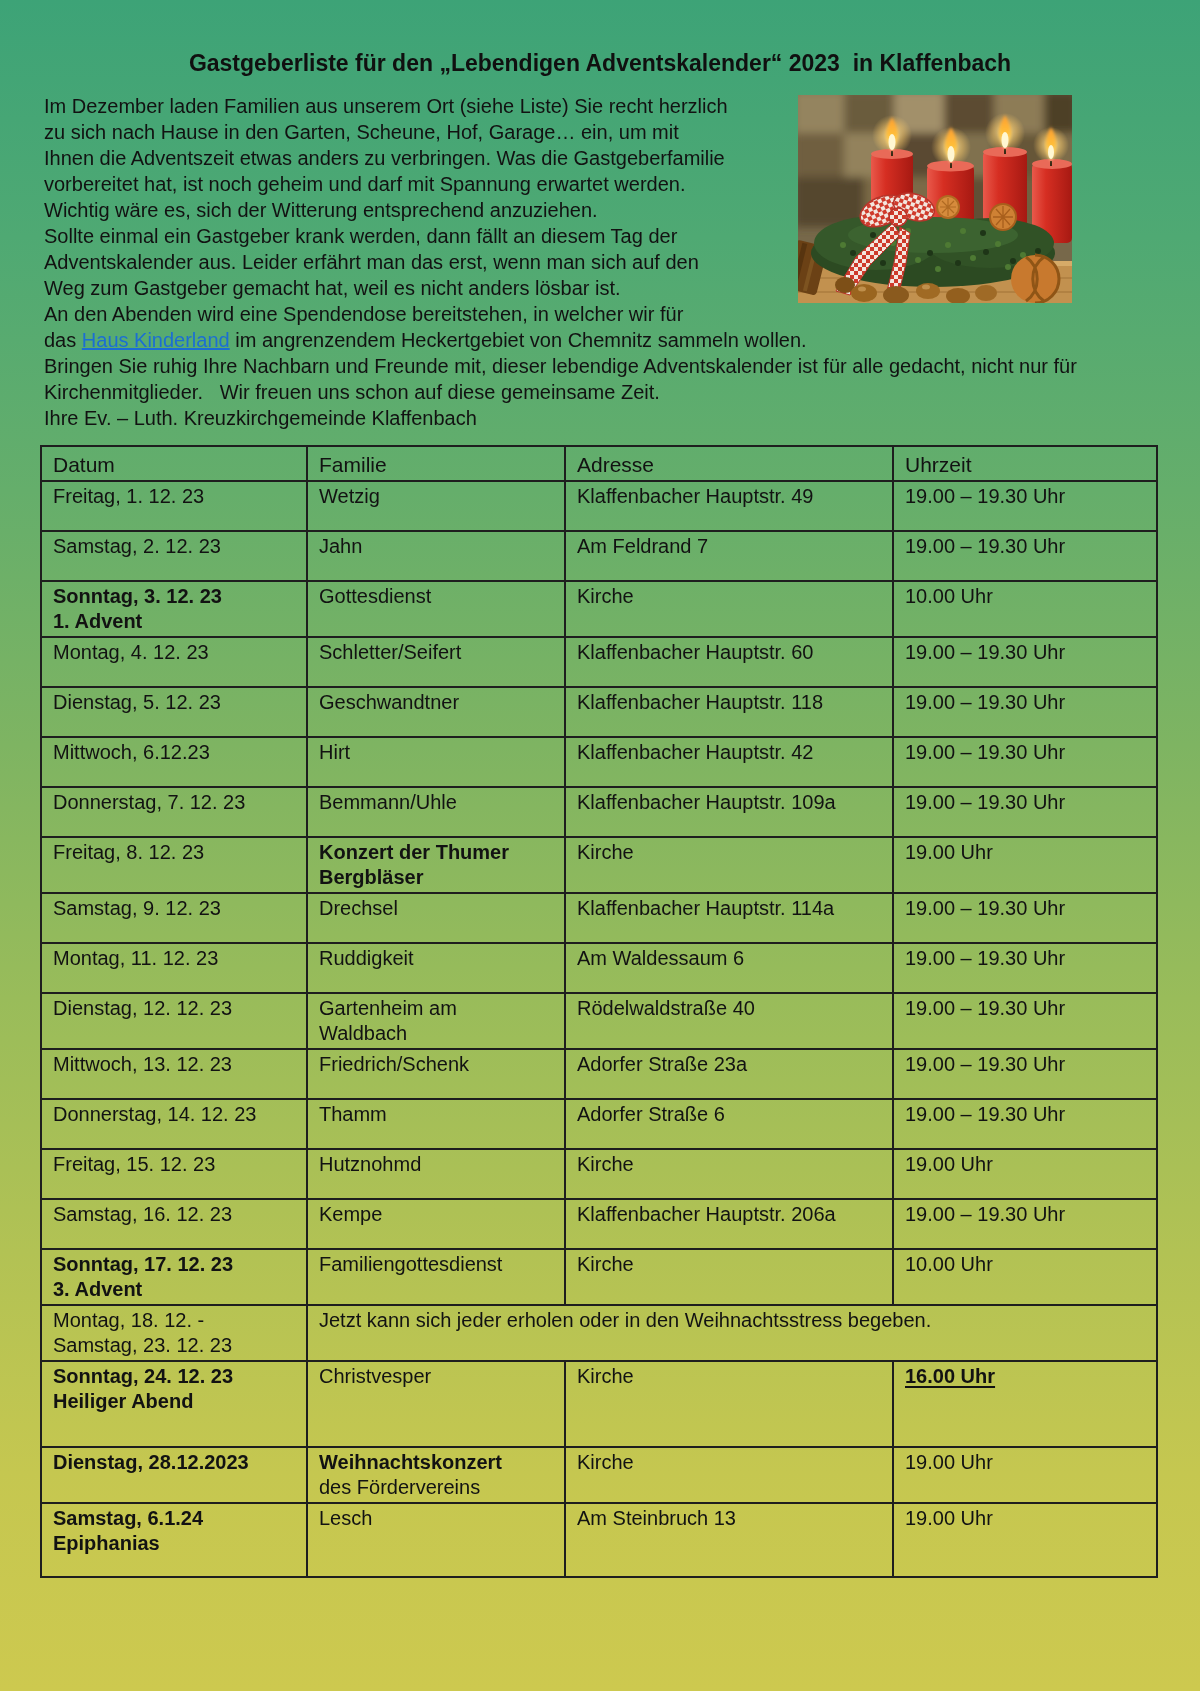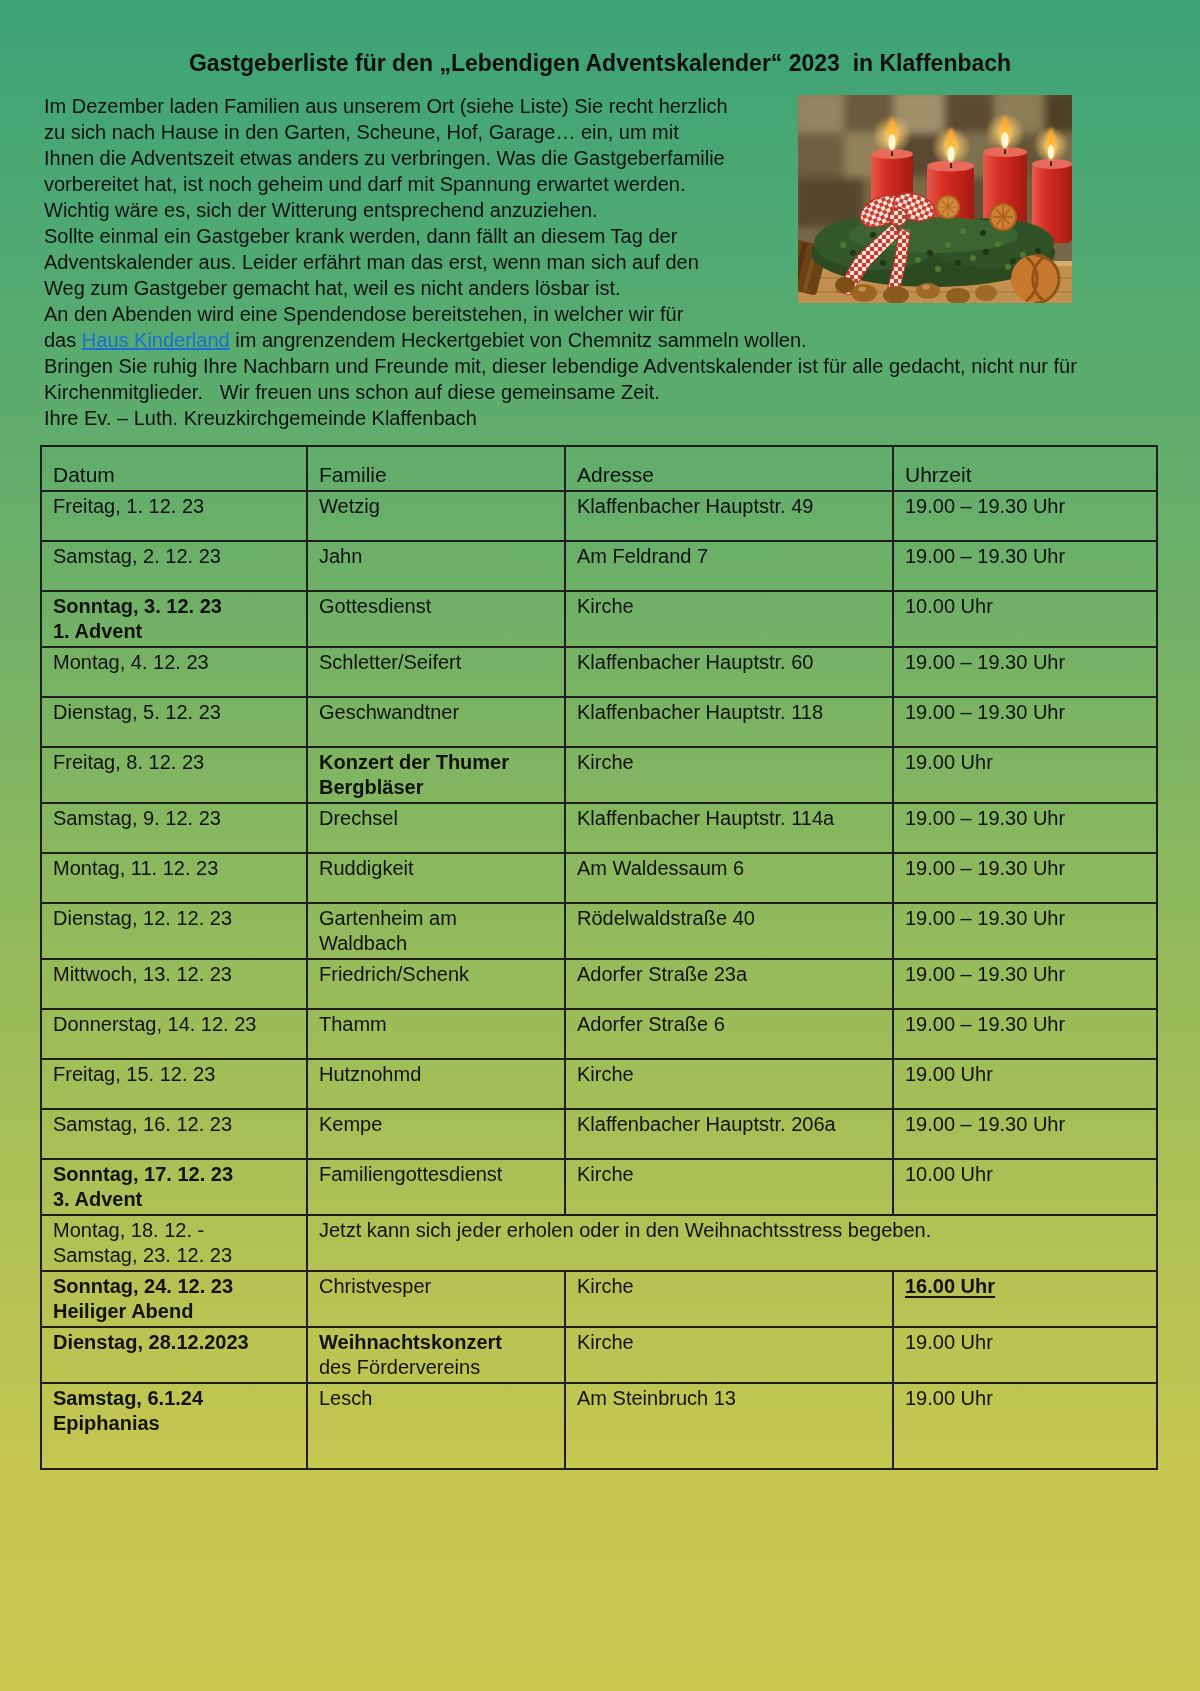--- a/index.html
+++ b/index.html
@@ -69,21 +69,21 @@
     padding: 2px 6px 2px 11px;
     font-size: 20px;
     line-height: 25px;
     white-space: pre-line;
     overflow: hidden;
   }
   table.schedule th {
     font-weight: normal;
     font-size: 21px;
     height: 27px;
-    padding-top: 15px;
+    padding-top: 5px;
     padding-bottom: 1px;
   }
   table.schedule tbody tr { height: 50px; }
   table.schedule tbody tr:nth-child(18) { height: 86px; }
   table.schedule tbody tr:nth-child(19) { height: 51px; }
   table.schedule tbody tr:nth-child(20) { height: 74px; }
   table.schedule tbody tr:nth-child(21) { height: 74px; }
   td.v-middle { vertical-align: middle; }
   span.b { font-weight: bold; }
   span.u { text-decoration: underline; text-underline-offset: 3px; }
@@ -311,20 +311,32 @@
           <td><span>Klaffenbacher Hauptstr. 60</span></td>
           <td><span>19.00 – 19.30 Uhr</span></td>
         </tr>
         <tr>
           <td><span>Dienstag, 5. 12. 23</span></td>
           <td><span>Geschwandtner</span></td>
           <td><span>Klaffenbacher Hauptstr. 118</span></td>
           <td><span>19.00 – 19.30 Uhr</span></td>
         </tr>
         <tr>
+          <td><span>Mittwoch, 6.12.23</span></td>
+          <td><span>Hirt</span></td>
+          <td><span>Klaffenbacher Hauptstr. 42</span></td>
+          <td><span>19.00 – 19.30 Uhr</span></td>
+        </tr>
+        <tr>
+          <td><span>Donnerstag, 7. 12. 23</span></td>
+          <td><span>Bemmann/Uhle</span></td>
+          <td><span>Klaffenbacher Hauptstr. 109a</span></td>
+          <td><span>19.00 – 19.30 Uhr</span></td>
+        </tr>
+        <tr>
           <td><span>Freitag, 8. 12. 23</span></td>
           <td><span class="b">Konzert der Thumer
 Bergbläser</span></td>
           <td><span>Kirche</span></td>
           <td><span>19.00 Uhr</span></td>
         </tr>
         <tr>
           <td><span>Samstag, 9. 12. 23</span></td>
           <td><span>Drechsel</span></td>
           <td><span>Klaffenbacher Hauptstr. 114a</span></td>

